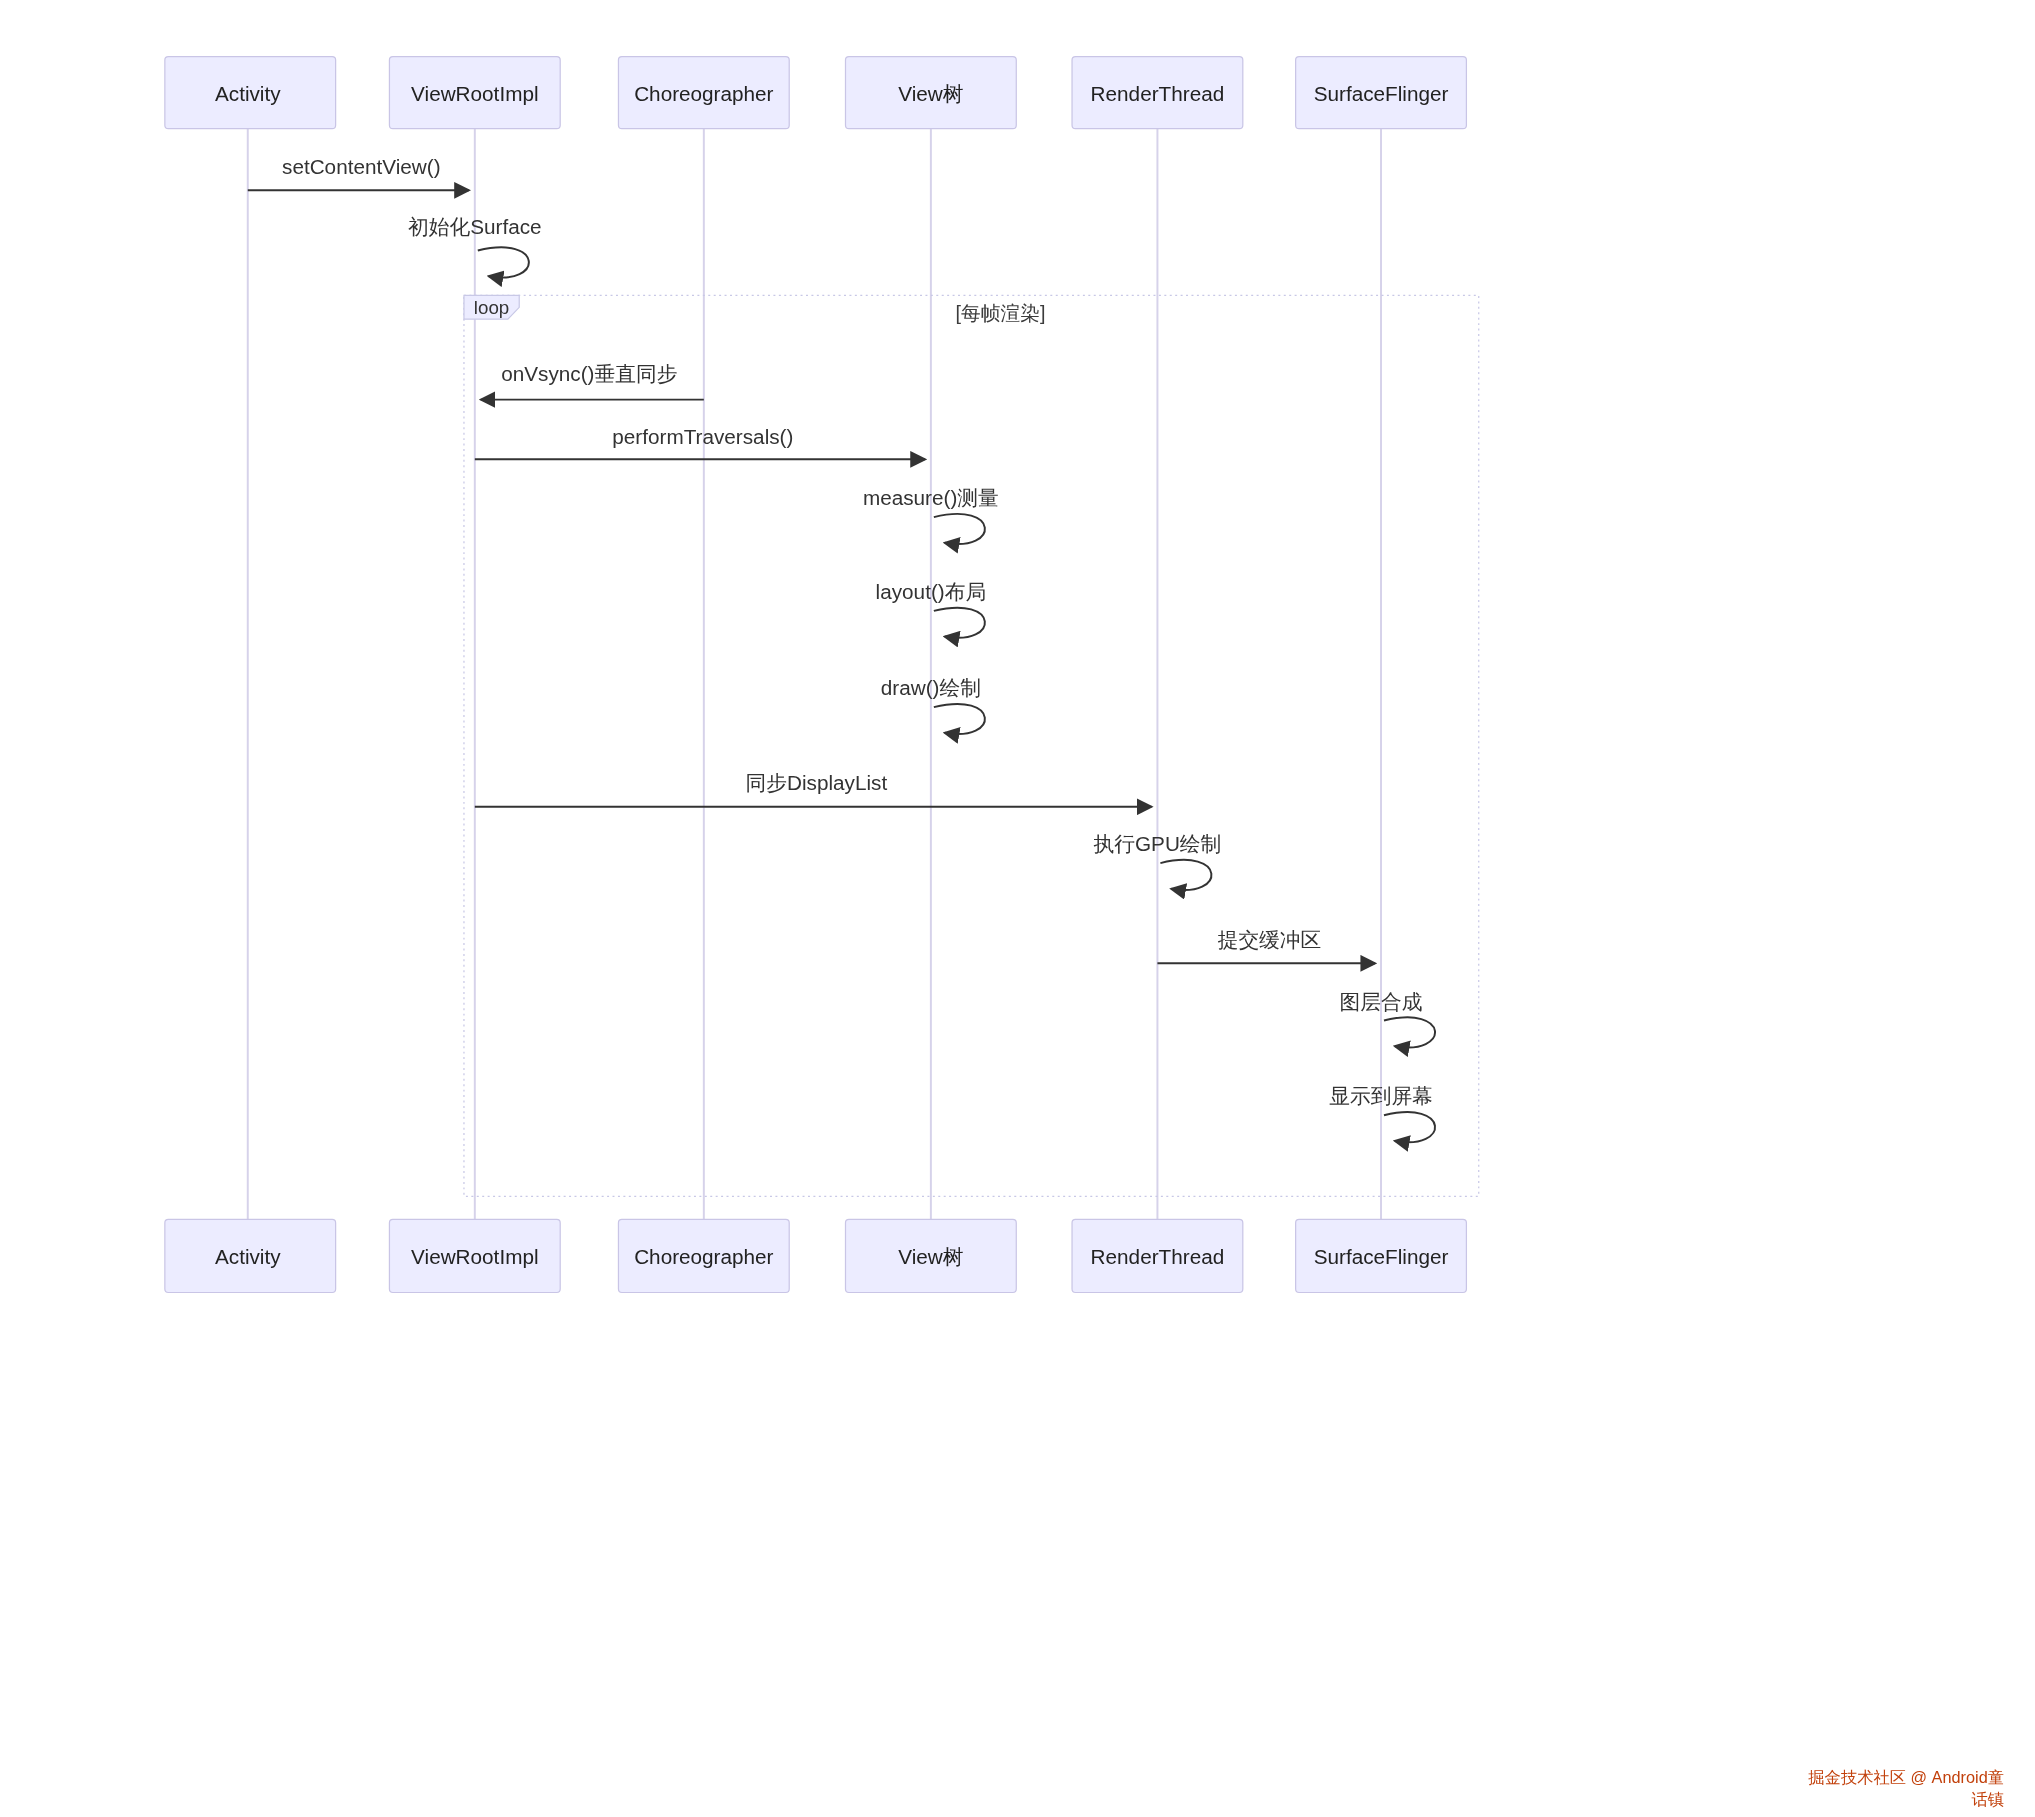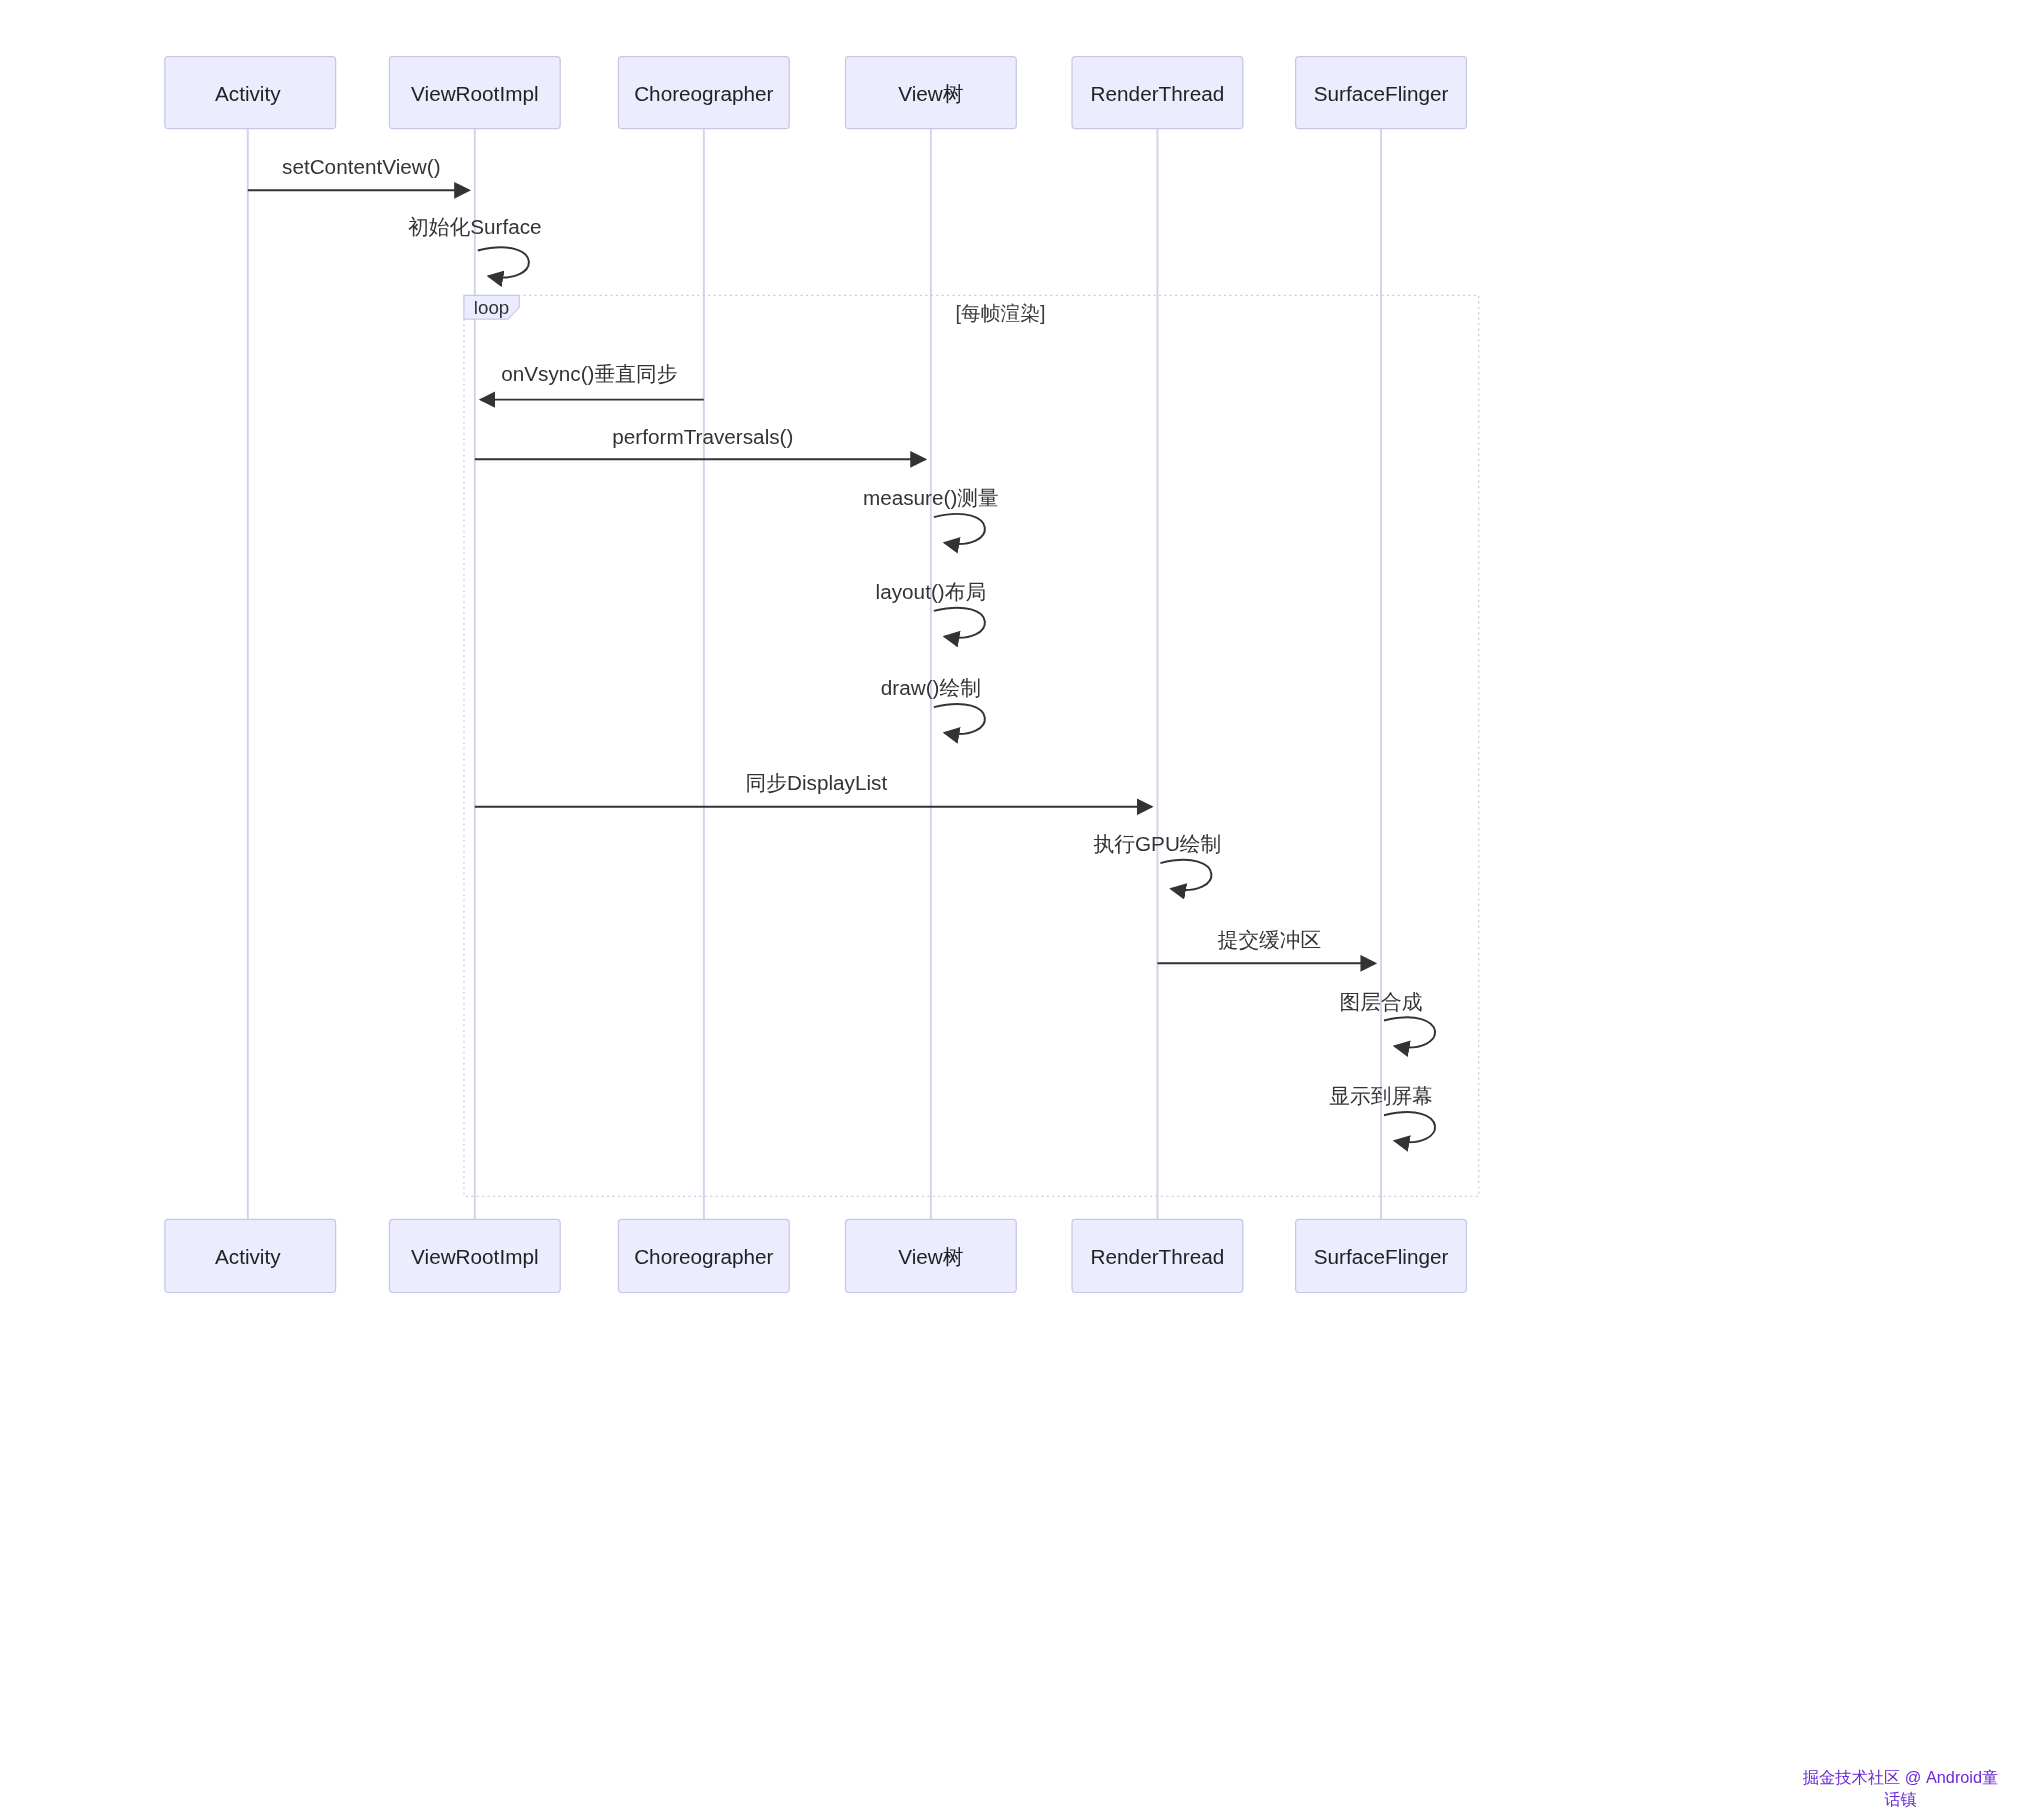--- a/index.html
+++ b/index.html
@@ -3,22 +3,22 @@
 <meta charset="utf-8">
 <style>
   html,body{margin:0;padding:0;background:#ffffff;}
   #canvas{position:relative;width:2035px;height:1818px;background:#ffffff;overflow:hidden;
           font-family:"Liberation Sans","DejaVu Sans",sans-serif;}
   svg text{font-family:"Liberation Sans","DejaVu Sans",sans-serif;}
   .actor-label{font-size:42px;fill:#222222;}
   .msg-label{font-size:42px;fill:#333333;}
   .loop-label{font-size:38px;fill:#333333;}
   .cond-label{font-size:40px;fill:#3c3c3c;}
-  #watermark{position:absolute;top:1767px;left:1797px;width:207px;text-align:center;
-             font-size:16.3px;color:#6d28d9;text-shadow:0.5px 0.5px 0 #ffffff;}
+  #watermark{position:absolute;top:1767px;left:1797px;width:207px;text-align:right;
+             font-size:16.3px;color:#c2410c;text-shadow:0.5px 0.5px 0 #ffffff;}
 </style>
 </head>
 <body>
 
 <div id="canvas">
 <svg width="2035" height="1818" viewBox="0 0 4123 3682" xmlns="http://www.w3.org/2000/svg">
   <defs>
     <marker id="arrow" viewBox="0 0 12 12" refX="10.5" refY="6" markerUnits="userSpaceOnUse" markerWidth="34" markerHeight="34" orient="auto-start-reverse">
       <path d="M0,0 L12,6 L0,12 z" fill="#333333"></path>
     </marker>

